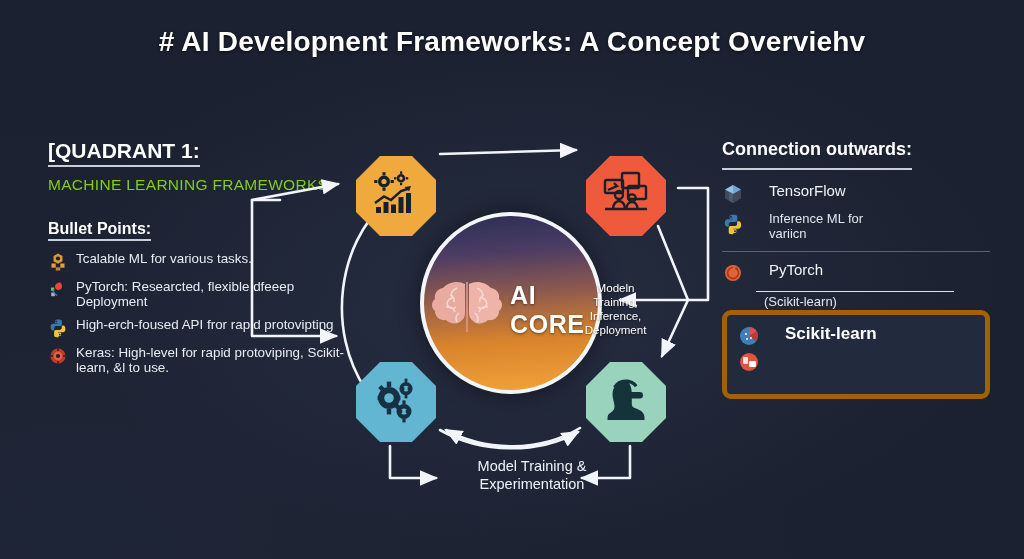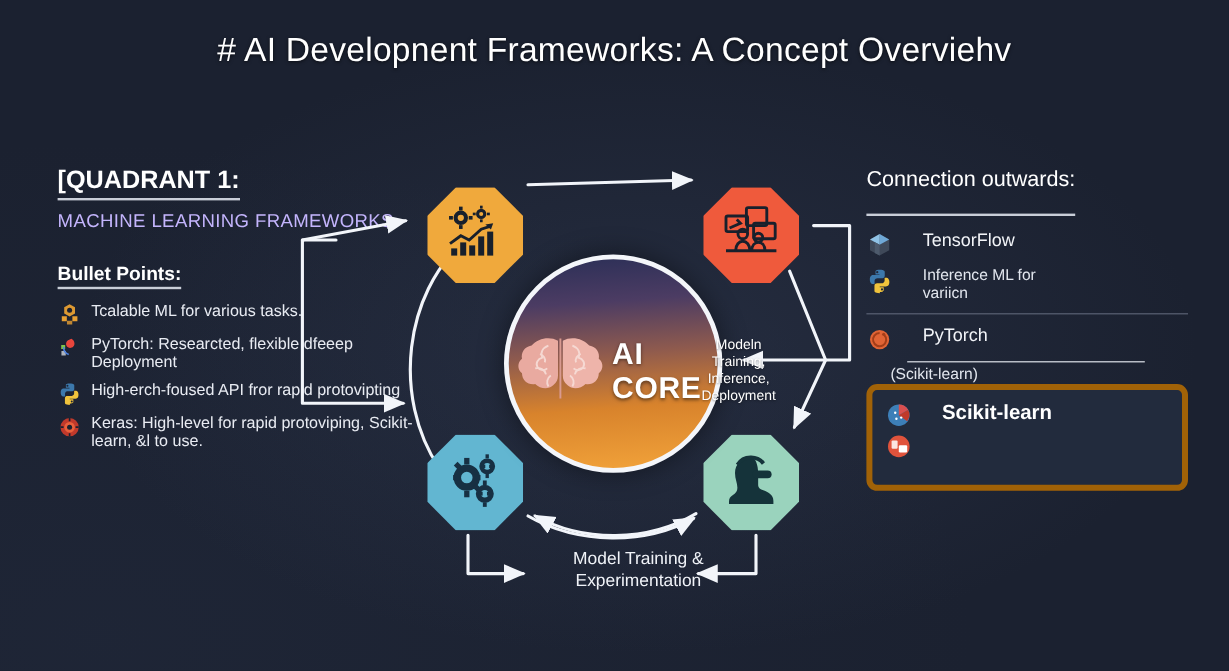--- a/index.html
+++ b/index.html
@@ -18,55 +18,55 @@
       radial-gradient(ellipse at 52% 52%, rgba(60,72,100,.30) 0%, rgba(27,33,48,0) 62%),
       radial-gradient(ellipse at 8% 95%, rgba(40,50,72,.25) 0%, rgba(27,33,48,0) 55%);
     pointer-events:none;
   }
   #frame{ position:absolute; inset:0; }
 
   
   #title{
     position:absolute; top:26px; left:0; width:1024px;
     text-align:center;
-    font-size:28px; font-weight:normal; letter-spacing:.2px;
+    font-size:28px; font-weight:bold; letter-spacing:.2px;
     color:#ffffff;
     text-shadow:0 1px 3px rgba(0,0,0,.65);
   }
 
   
   #left-panel{ position:absolute; left:48px; top:139px; width:300px; }
   .panel-head{
     font-size:21px; font-weight:bold; color:#ffffff;
     border-bottom:2px solid #c9ced8; display:inline-block;
     padding-bottom:2px; margin-bottom:9px;
   }
   .panel-sub{
-    font-size:15.5px; color:#c4b5fd; letter-spacing:.3px;
+    font-size:15.5px; color:#84cc16; letter-spacing:.3px;
     margin-bottom:26px; white-space:nowrap;
   }
   .panel-label{
     font-size:16px; font-weight:bold; color:#ffffff;
     border-bottom:2px solid #c9ced8; display:inline-block;
     padding-bottom:1px; margin-bottom:10px;
   }
   .bullets{ list-style:none; }
   .bullet{
     display:flex; align-items:flex-start; gap:8px;
     margin-bottom:7px;
   }
   .bullet-txt{ font-size:13.4px; line-height:1.15; color:#e8ebf2; }
   .bicon{ width:20px; height:20px; flex:0 0 20px; margin-top:1px; }
 
   
   #right-panel{ position:absolute; left:722px; top:139px; width:268px; }
   .r-head{
-    font-size:18px; font-weight:normal; color:#ffffff;
+    font-size:18px; font-weight:bold; color:#ffffff;
     border-bottom:2px solid #c9ced8; display:inline-block;
-    padding-bottom:18px; margin-bottom:12px;
+    padding-bottom:8px; margin-bottom:12px;
   }
   .r-row{ display:flex; align-items:flex-start; gap:25px; margin-bottom:7px; }
   .r-ic{ width:22px; height:22px; flex:0 0 22px; margin-top:1px; }
   .r-t1{ font-size:15px; color:#f2f4f8; }
   .r-t2{ font-size:13px; color:#e2e6ee; line-height:1.15; }
   .rule{ height:1px; background:#5a6274; margin:9px 0 9px 0; }
   .pt-rule{ height:1.5px; background:#dfe3ea; width:198px; margin:2px 0 3px 34px; }
   .sk-card{
     margin-top:0;
     background:#222b3d;
@@ -220,21 +220,21 @@
       <span class="r-ic">
         <svg viewBox="0 0 22 22">
           <circle cx="11" cy="11" r="8" fill="#e06435"></circle>
           <path d="M11 5.5a5.5 5.5 0 1 0 3.9 1.6" stroke="#a33d18" stroke-width="1.7" fill="none"></path>
           <circle cx="14.4" cy="6.6" r="1.3" fill="#a33d18"></circle>
         </svg>
       </span>
       <span class="r-t1">PyTorch</span>
     </div>
     <div class="pt-rule"></div>
-    <div class="r-t2" style="margin-left:20px">(Scikit-learn)</div>
+    <div class="r-t2" style="margin-left:42px">(Scikit-learn)</div>
 
     <div class="sk-card">
       <div class="r-row" style="margin-bottom:3px">
         <span class="r-ic">
           <svg viewBox="0 0 22 22">
             <circle cx="11" cy="11" r="9" fill="#3d7fb8"></circle>
             <path d="M11 11V2a9 9 0 0 1 7.8 4.5z" fill="#d94f4f"></path>
             <path d="M11 11l7.8-4.5A9 9 0 0 1 18 16z" fill="#c0392b"></path>
             <g fill="#ffffff">
                 <circle cx="8" cy="9" r="1"></circle>

